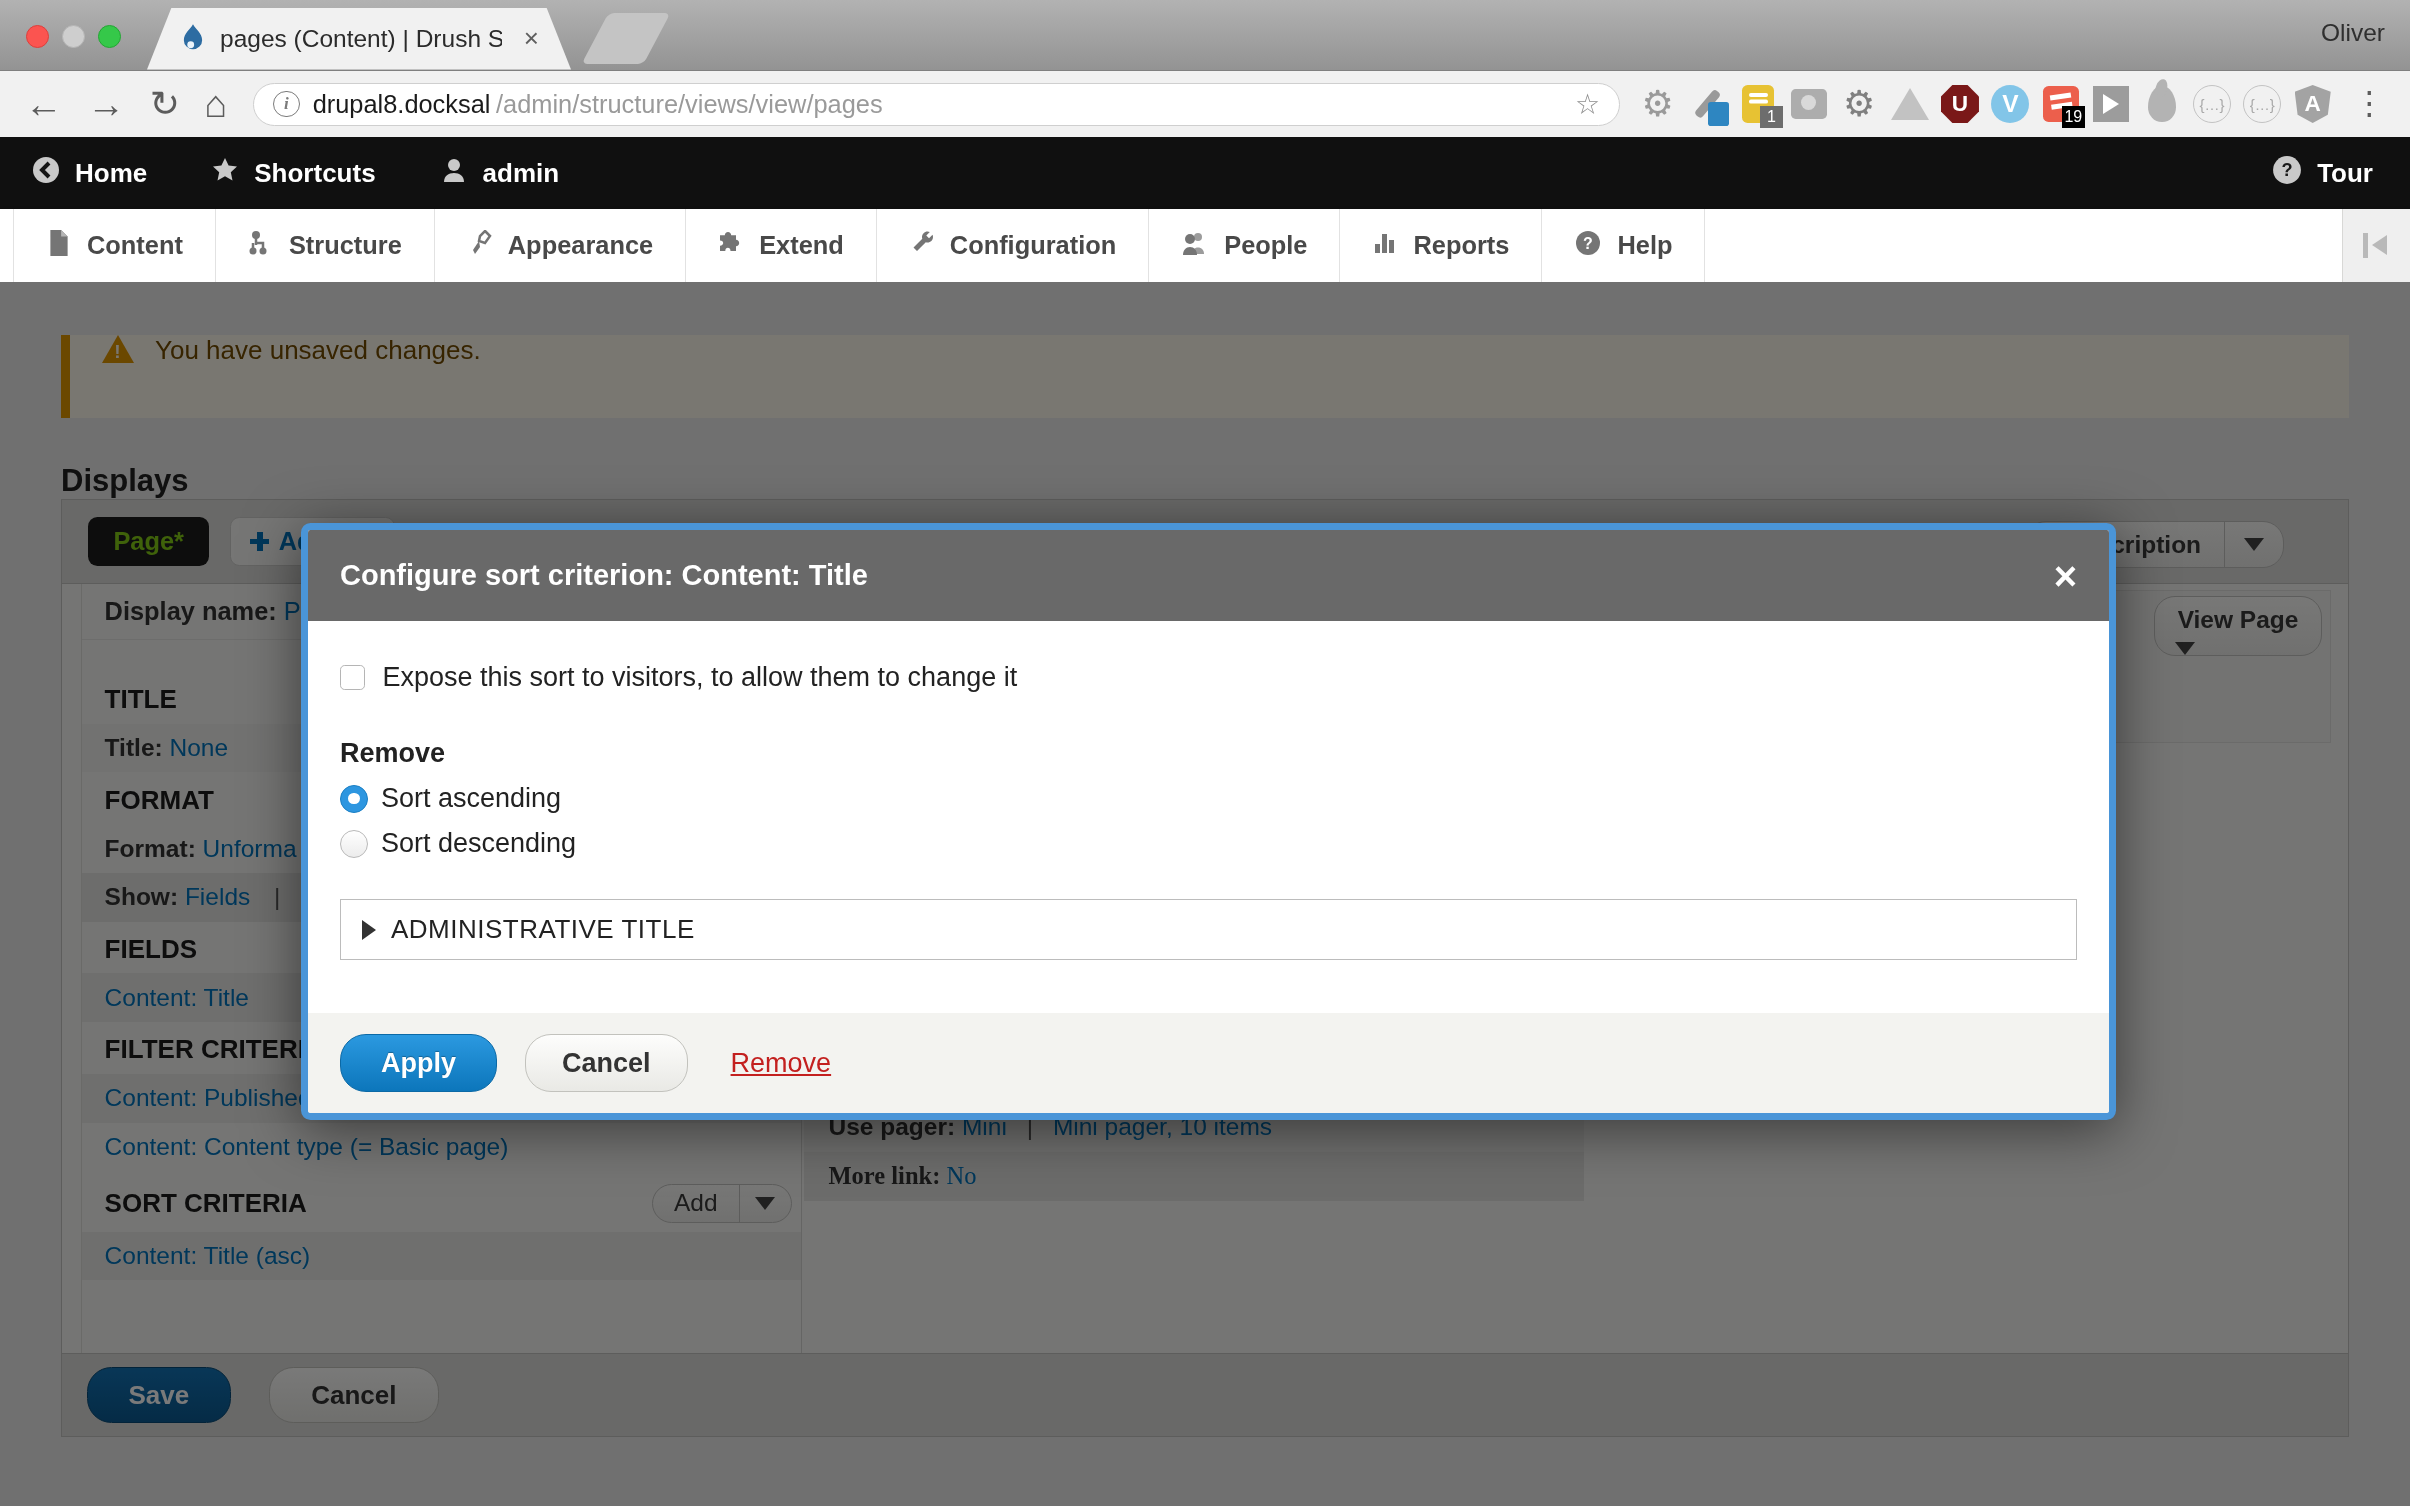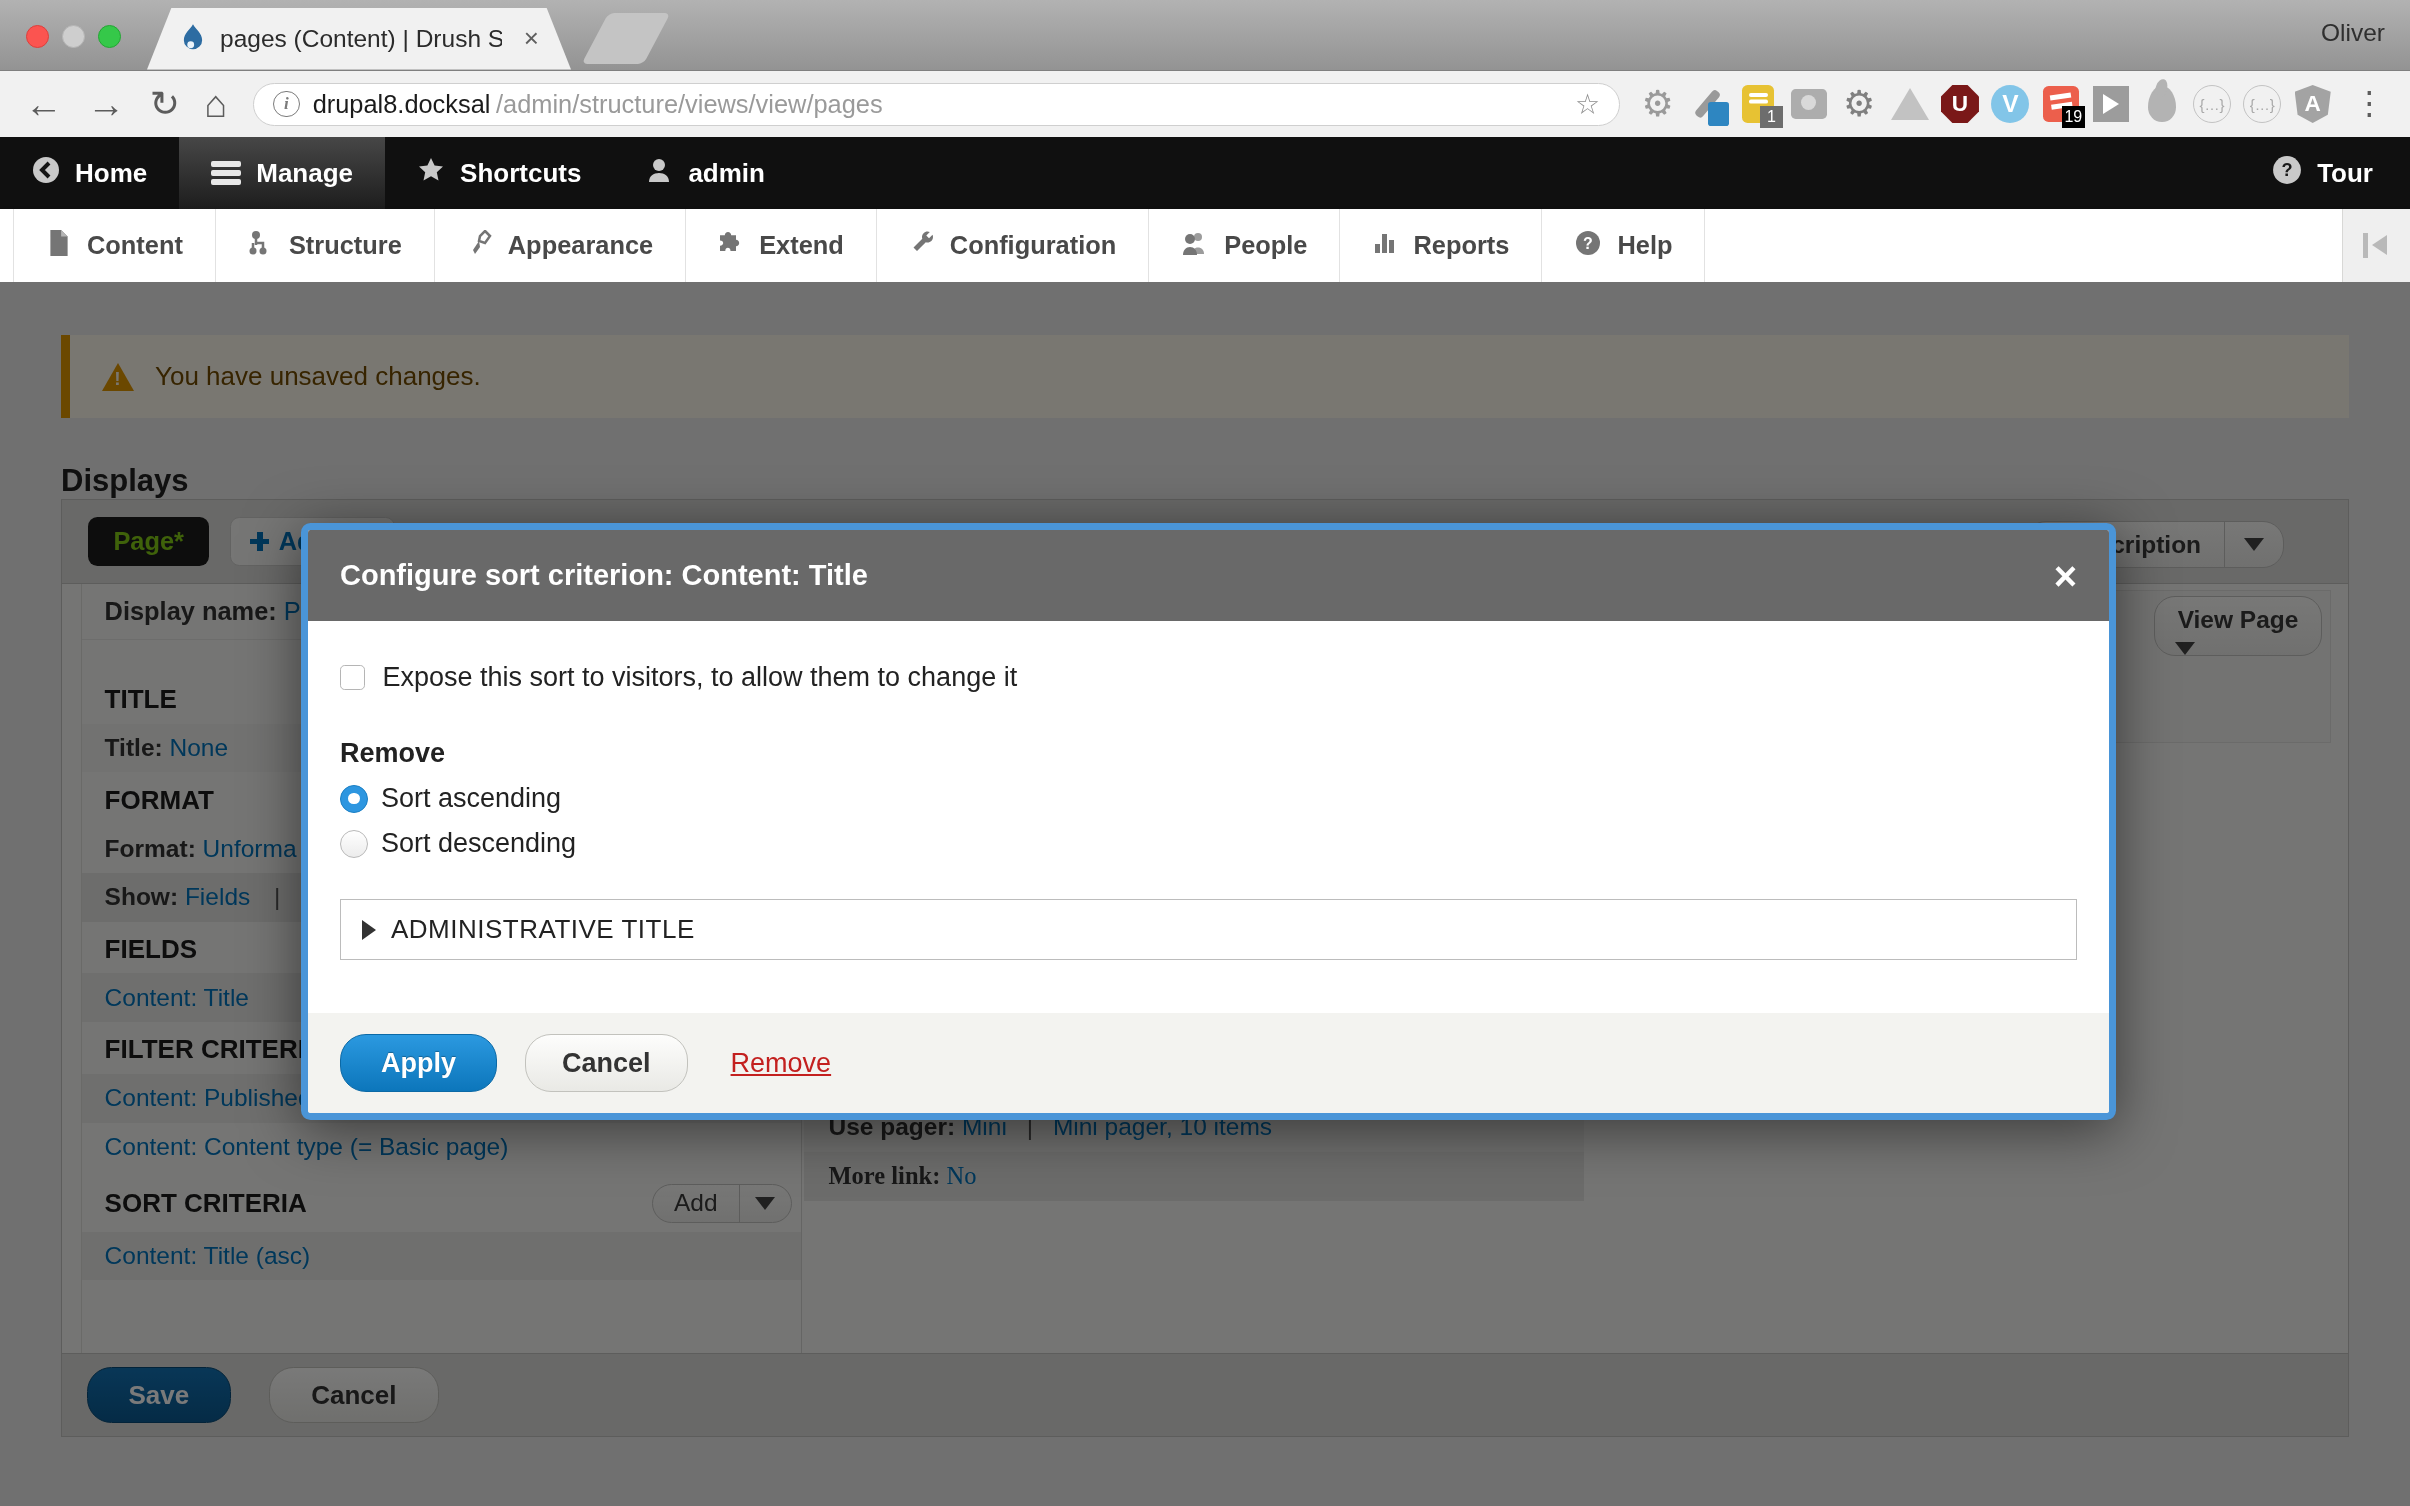--- a/index.html
+++ b/index.html
@@ -76,21 +76,21 @@
     box-shadow:0 2.8px 5.6px rgba(0,0,0,0.25);}
   .menu-item{display:flex;align-items:center;gap:15px;padding:0 32px;font-size:25.4px;font-weight:bold;color:#494949;border-right:0.9px solid #e2e2e2;}
   .menu-item:first-child{border-left:0.9px solid #e2e2e2;margin-left:13px;}
   .menu-collapse{margin-left:auto;width:68px;background:#efefef;border-left:0.9px solid #d8d8d6;display:flex;align-items:center;justify-content:center;}
   .collapse-glyph{position:relative;width:32px;height:26px;}
   .collapse-glyph::before{content:"";position:absolute;left:1.9px;top:0.9px;width:5.6px;height:24.5px;background:#b9b9b9;}
   .collapse-glyph::after{content:"";position:absolute;left:11.3px;top:2.8px;border-top:10.4px solid transparent;border-bottom:10.4px solid transparent;border-right:15px solid #b9b9b9;}
   
   .page-area{position:absolute;left:0;top:282px;width:2411px;height:1224px;background:#eaeaea;}
   .warnbox{position:absolute;left:61px;top:53px;width:2288px;height:83px;background:#fdf8ed;
-    border-left:9.4px solid #e09600;box-sizing:border-box;display:flex;align-items:center;gap:21px;padding-left:32px;}
+    border-left:9.4px solid #e09600;box-sizing:border-box;display:flex;gap:21px;padding-left:32px;}
   .warn-icon{width:0;height:0;border-left:16px solid transparent;border-right:16px solid transparent;border-bottom:28px solid #e09600;position:relative;}
   .warn-icon::after{content:"!";position:absolute;left:-3.8px;top:5.6px;color:#fdf8ed;font-size:19px;font-weight:bold;}
   .warn-text{font-size:26px;color:#734c00;}
   .displays-h{position:absolute;left:61px;top:181px;font-size:31px;font-weight:bold;color:#222;}
   .displays-box{position:absolute;left:61px;top:217px;width:2288px;}
   .displays-tabs{height:85px;background:#dcdcda;border:0.9px solid #c2c2c0;box-sizing:border-box;
     display:flex;align-items:center;padding:0 26px;position:relative;}
   .page-tab{background:#1c1c1c;color:#84cc16;font-weight:bold;font-size:25.4px;border-radius:9.4px;padding:10.4px 25.4px;}
   .add-btn{margin-left:21px;background:#f7f7f5;border:0.9px solid #cfcfcd;border-radius:9.4px;
     padding:9.4px 66px 9.4px 19px;display:flex;align-items:center;gap:9.4px;font-size:25.4px;font-weight:bold;color:#0074bd;}
@@ -245,28 +245,20 @@
 <div class="adminbar">
   <div class="abar-item">
     <span>
       <svg width="28" height="28" viewBox="0 0 28 28">
           <circle cx="14" cy="14" r="13" fill="#c9c9c9"></circle>
           <path d="M17 7l-7 7 7 7" stroke="#141414" stroke-width="4" fill="none"></path>
         </svg>
     </span>
     <span>Home</span>
   </div>
-  <div class="abar-item active">
-    <span class="hamburger">
-        <span></span>
-        <span></span>
-        <span></span>
-      </span>
-    <span>Manage</span>
-  </div>
   <div class="abar-item">
     <span>
       <svg width="28" height="28" viewBox="0 0 28 28">
           <path d="M14 2l3.6 7.6 8.4 1-6.2 5.6 1.7 8.2L14 20.2 6.5 24.4l1.7-8.2L2 10.6l8.4-1z" fill="#c9c9c9"></path>
         </svg>
     </span>
     <span>Shortcuts</span>
   </div>
   <div class="abar-item">
     <span>

